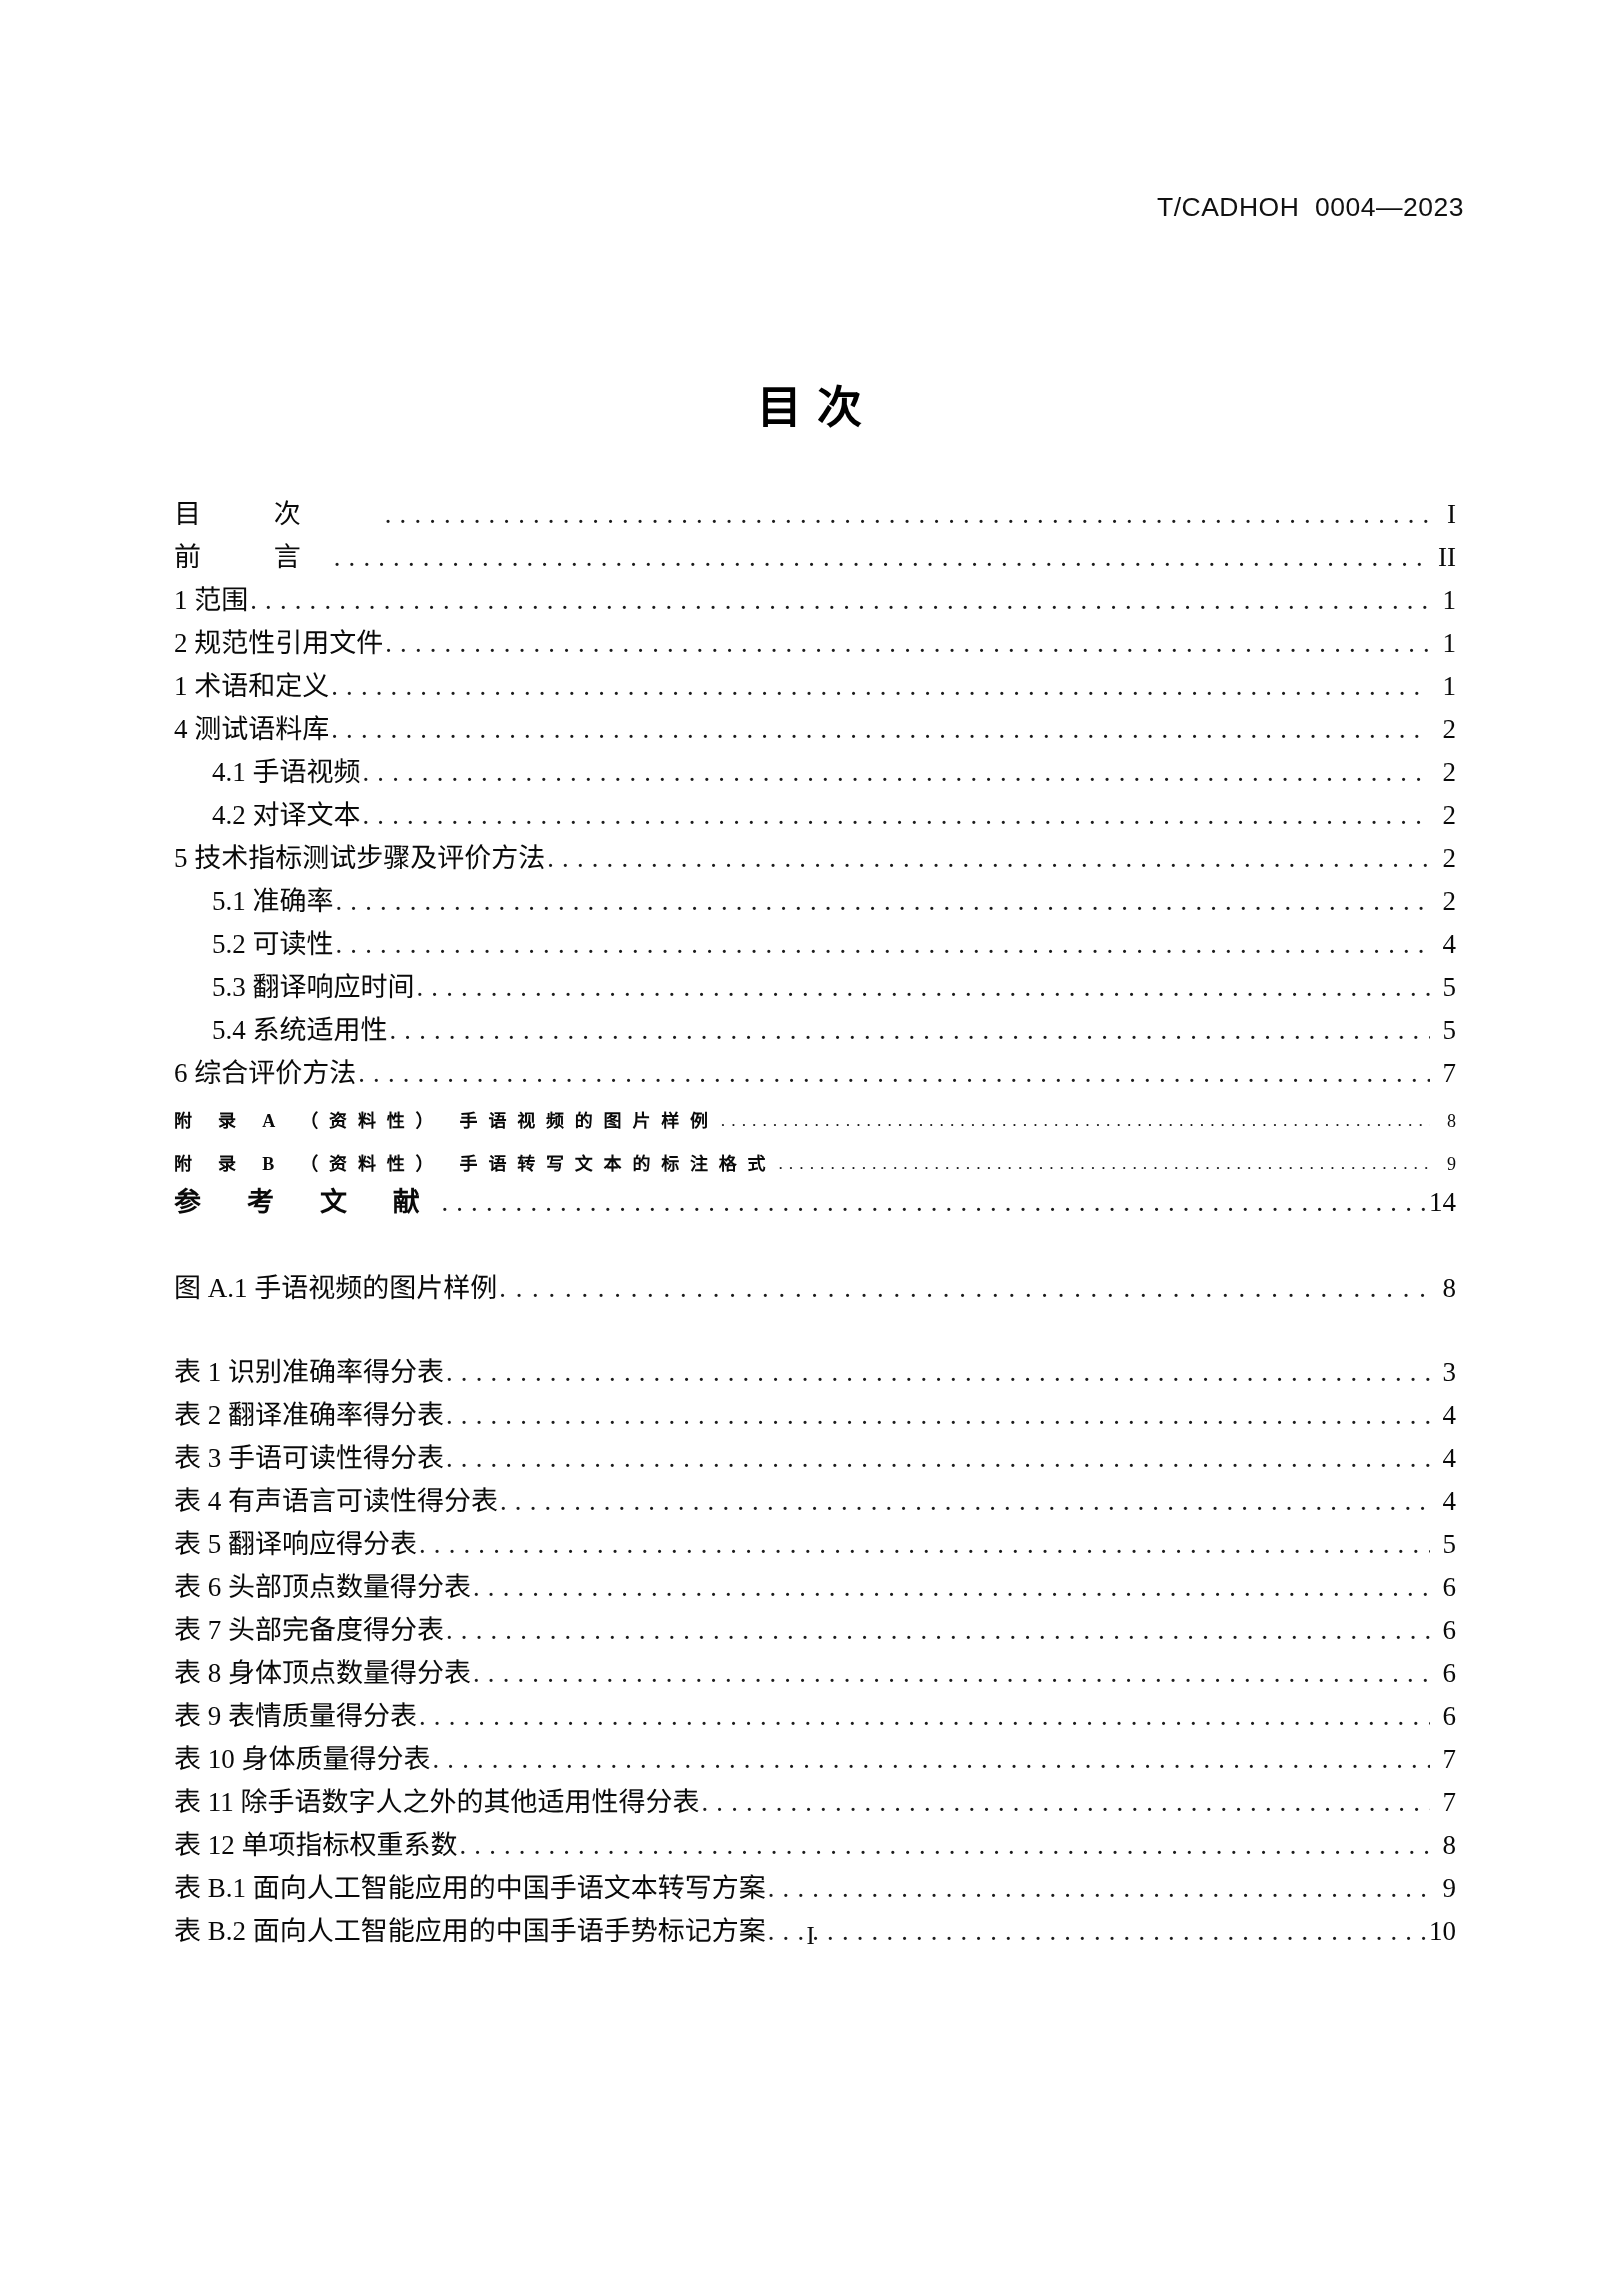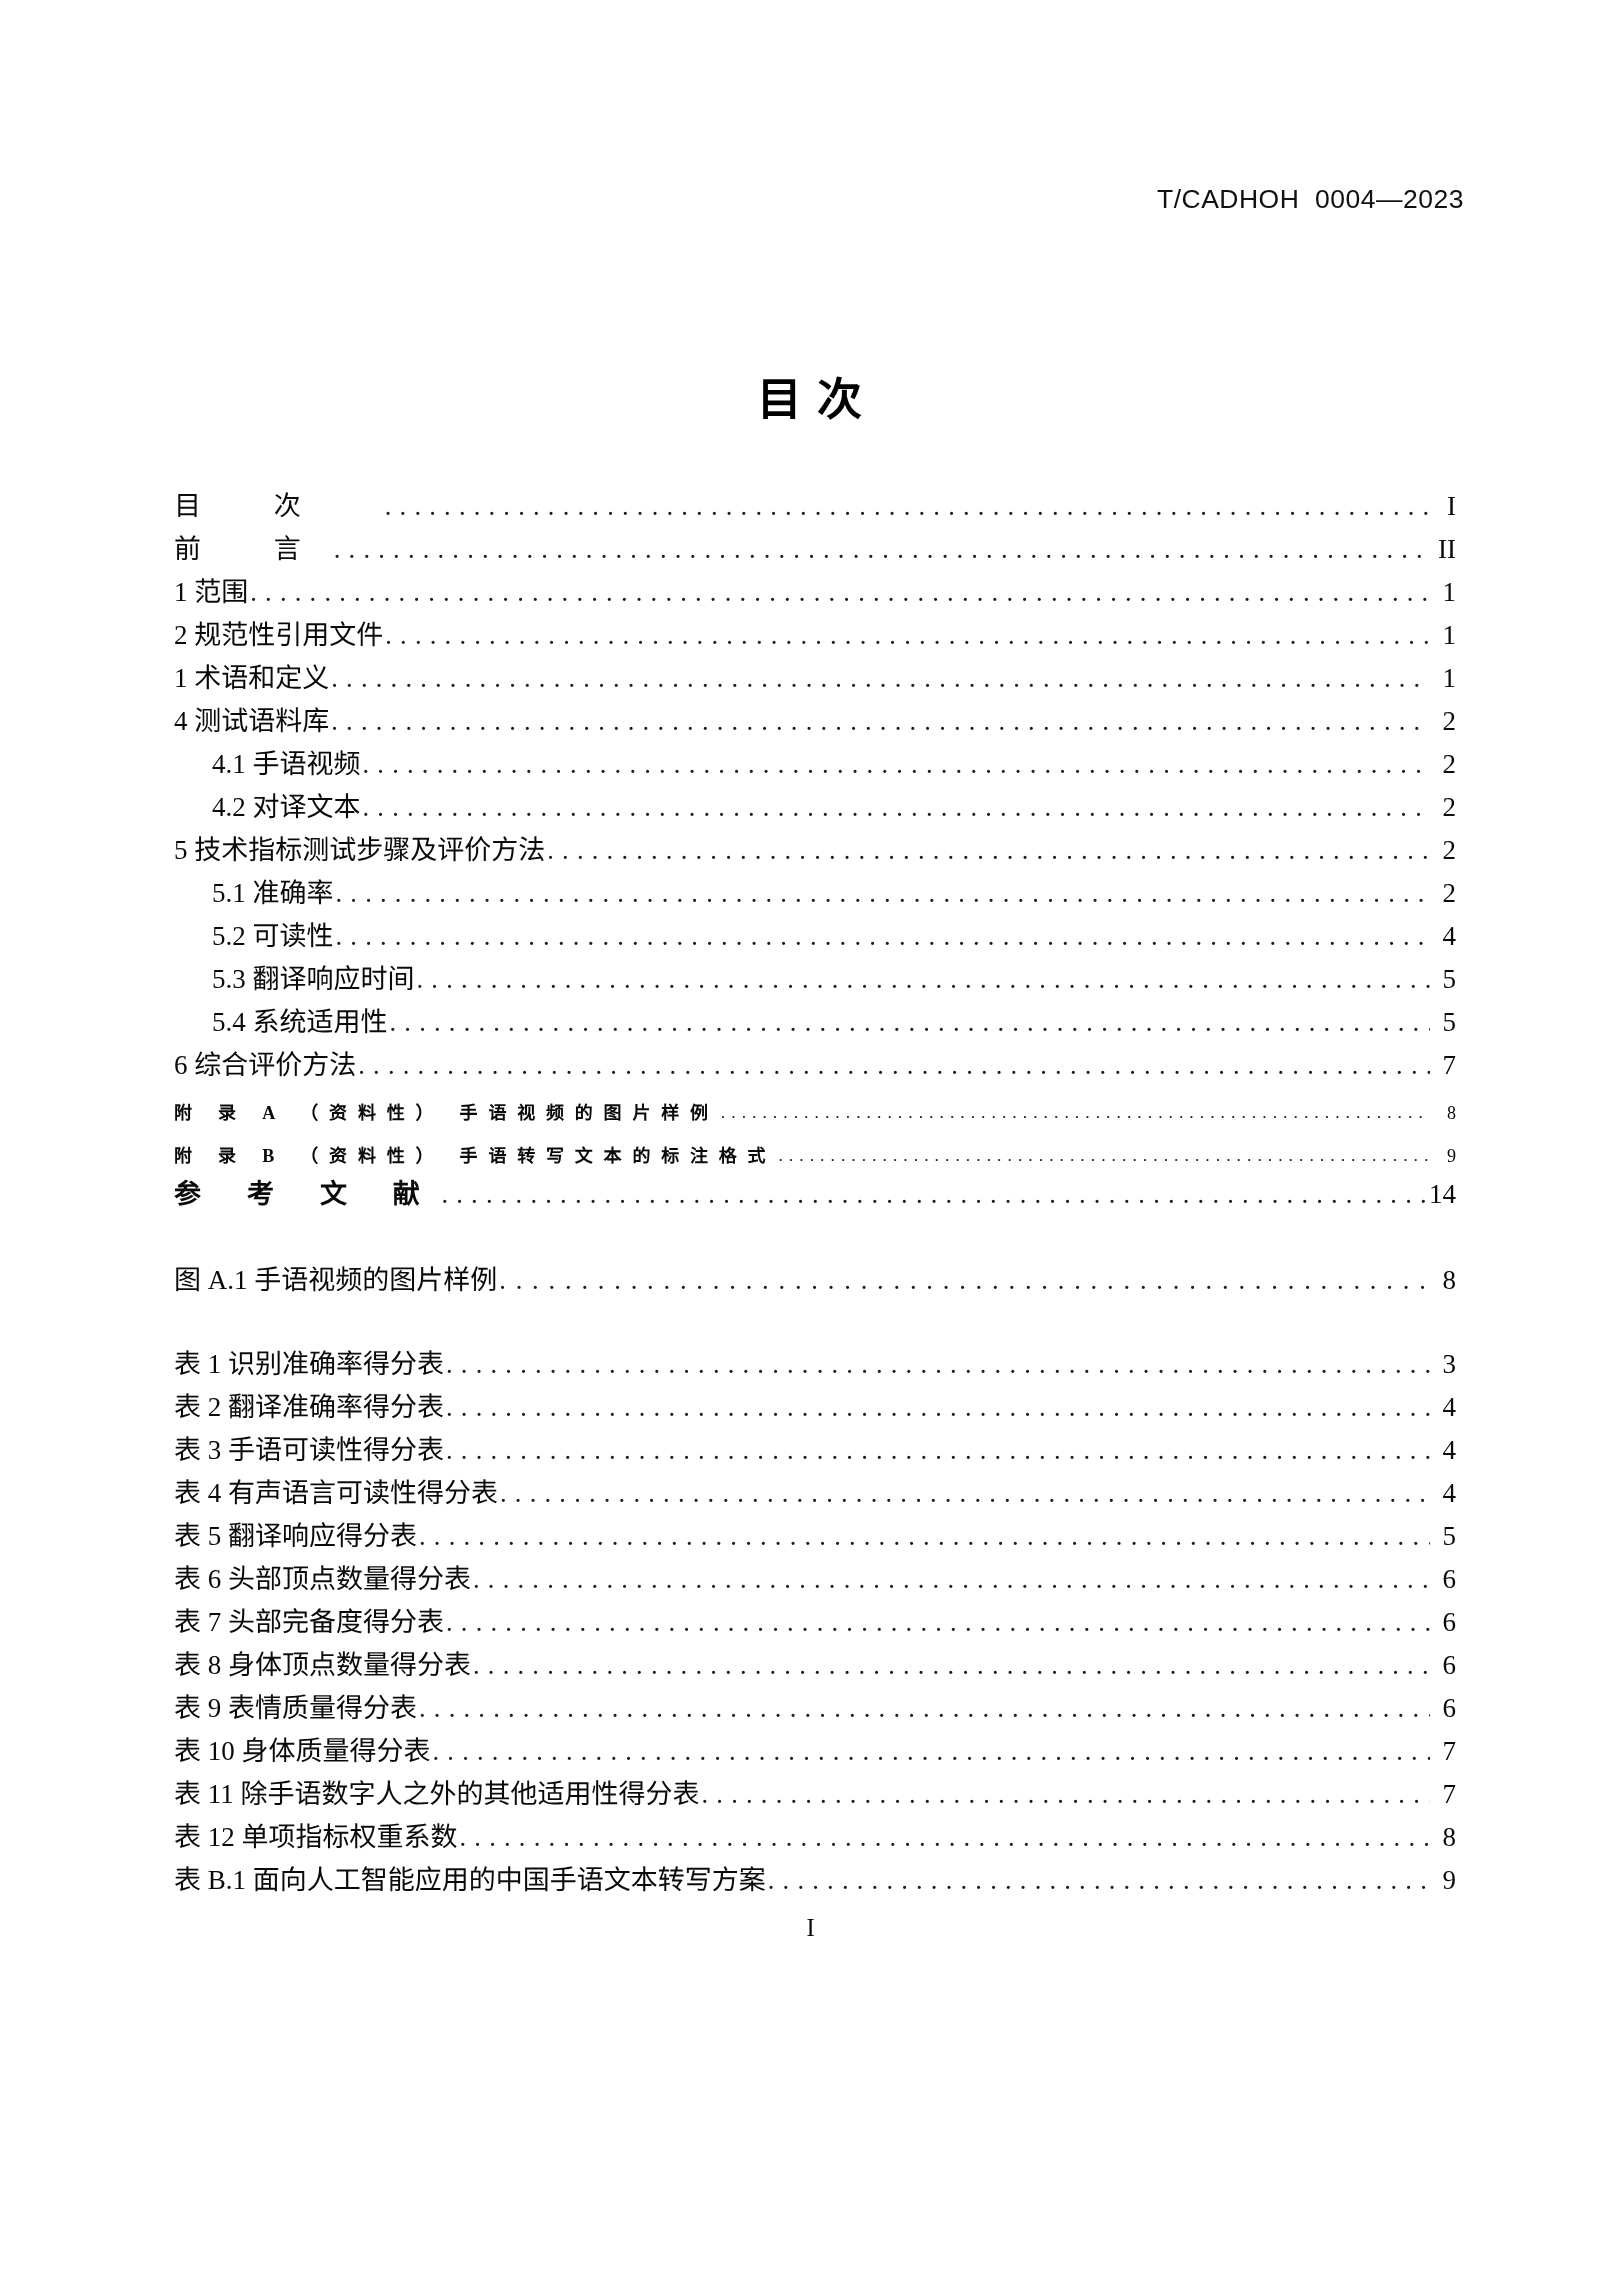--- a/index.html
+++ b/index.html
@@ -11,21 +11,21 @@
   body {
     font-family: "Liberation Serif", "DejaVu Serif", serif;
     color: #000000;
     -webkit-font-smoothing: antialiased;
   }
 
   .page {
     position: relative;
     width: 1621px;
     height: 2067px;
-    margin: 0 auto;
+    margin: 8px auto;
     background: #ffffff;
     overflow: hidden;
     box-sizing: border-box;
   }
 
   
   .doc-header {
     position: absolute;
     top: 184px;
     left: 0;
@@ -345,20 +345,25 @@
         <span class="leader"></span>
         <span class="pageno">8</span>
       </div>
 
       <div class="toc-row">
         <span class="label">表 B.1  面向人工智能应用的中国手语文本转写方案</span>
         <span class="leader"></span>
         <span class="pageno">9</span>
       </div>
 
+      <div class="toc-row">
+        <span class="label">表 B.2  面向人工智能应用的中国手语手势标记方案</span>
+        <span class="leader"></span>
+        <span class="pageno">10</span>
+      </div>
 
 
     </div>
 
   </div>
 
   <div class="footer">I</div>
 
 </div>
 

